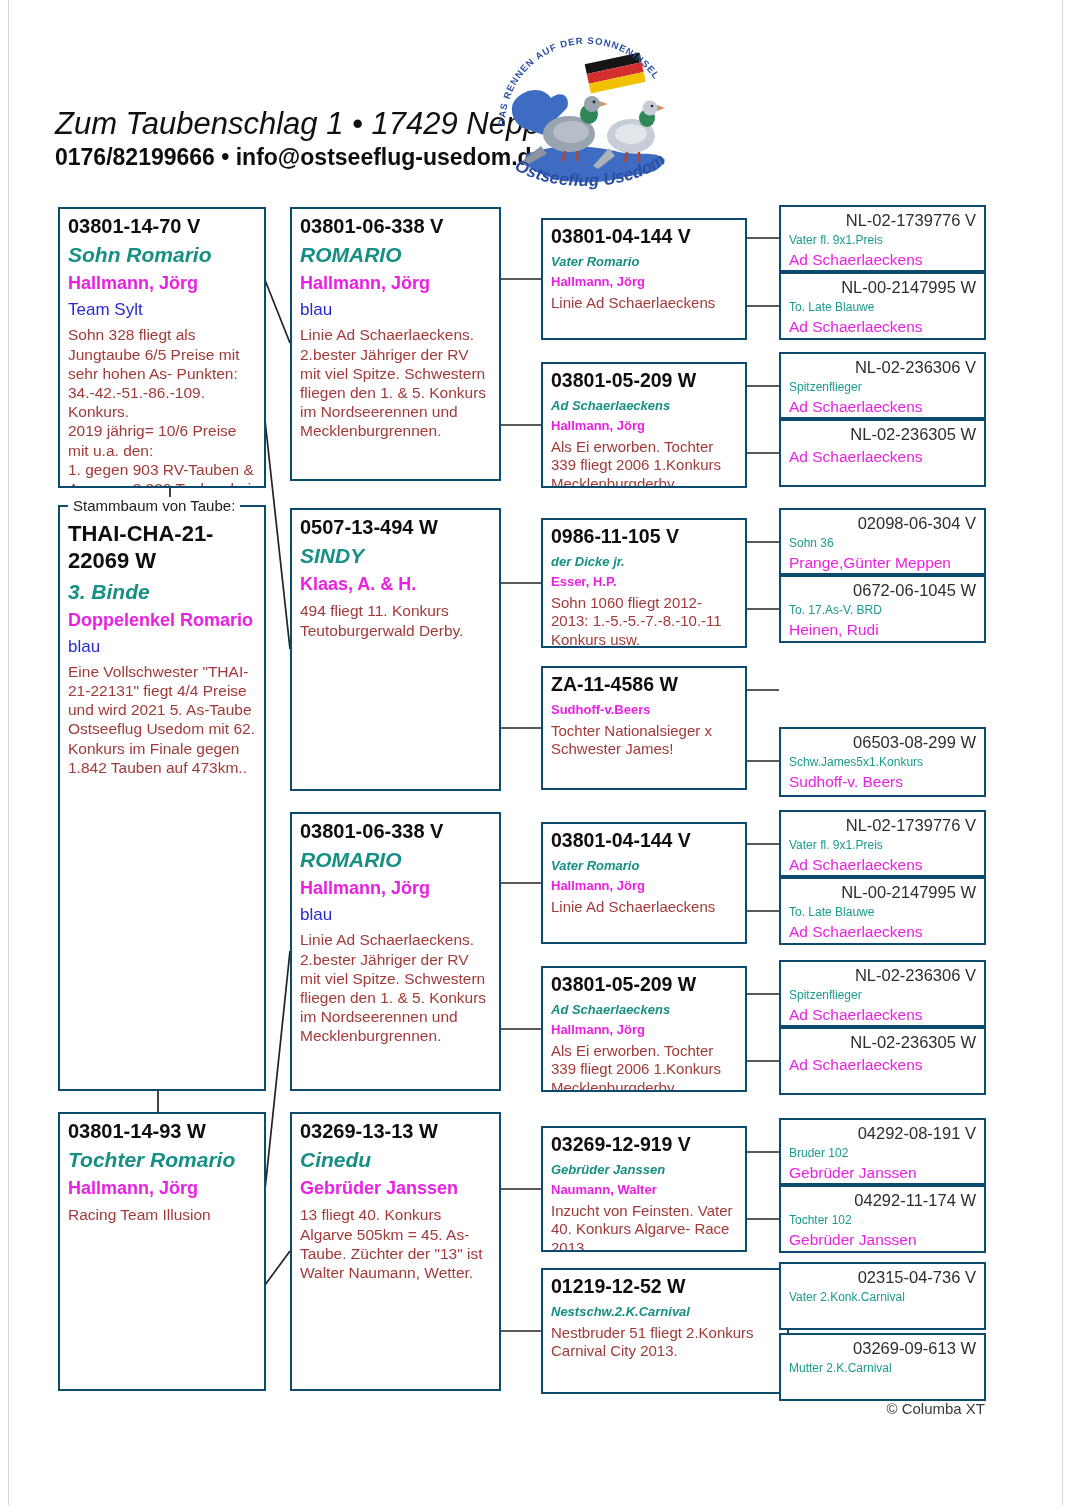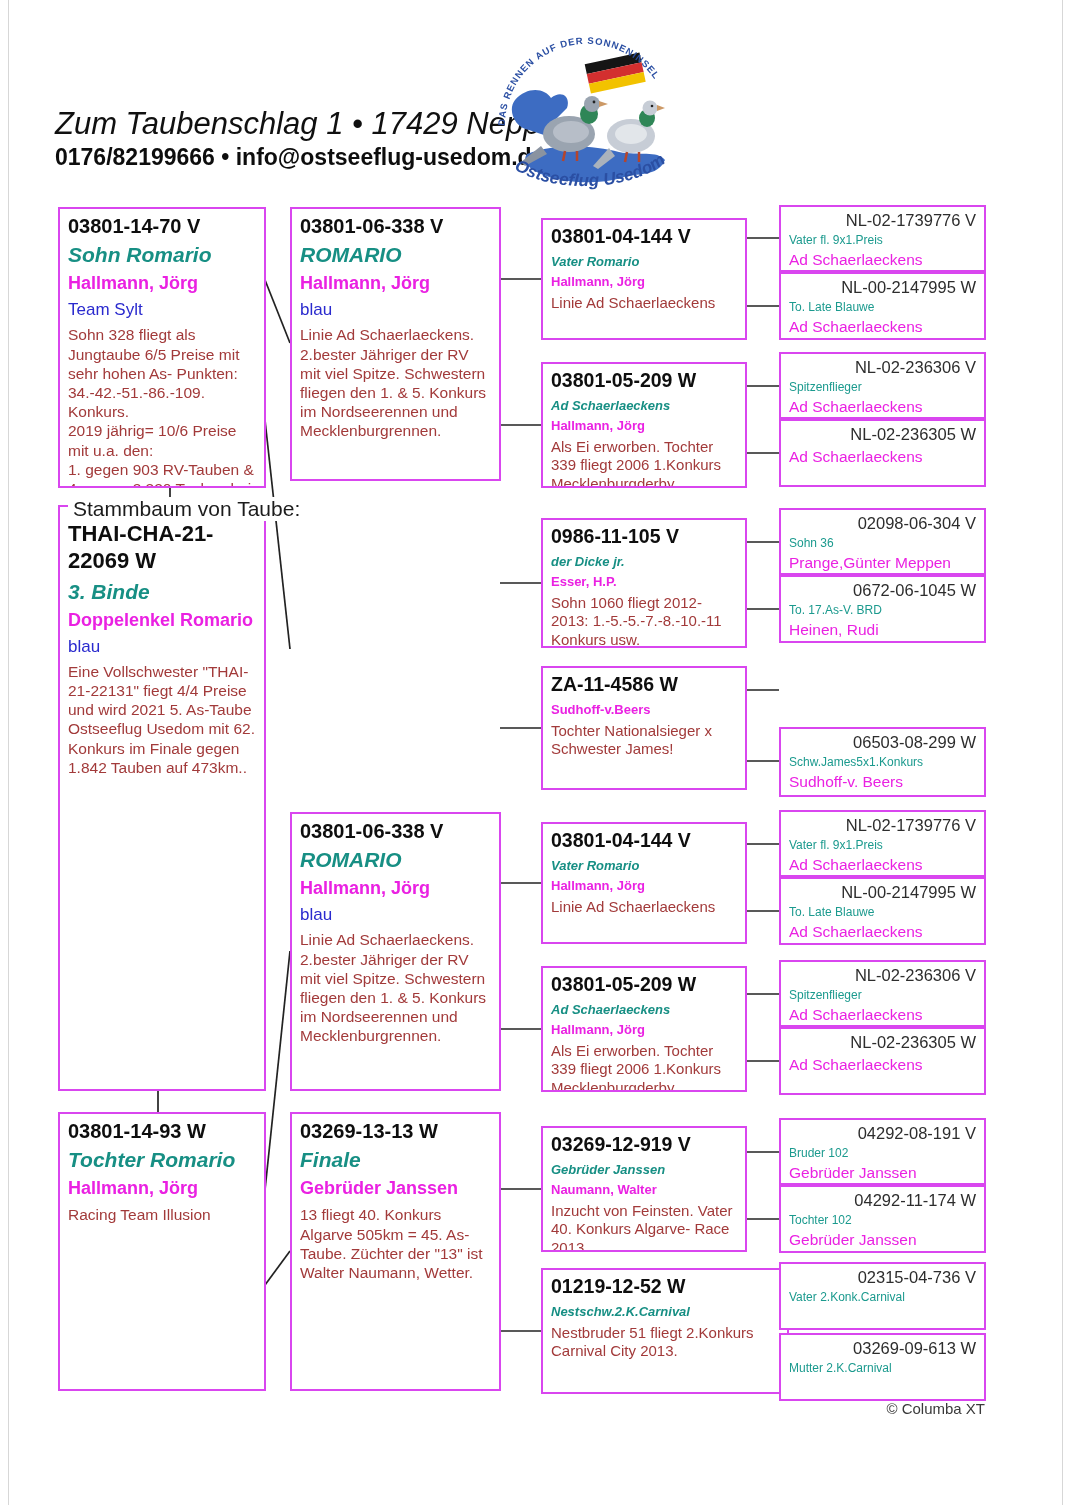--- a/index.html
+++ b/index.html
@@ -7,40 +7,40 @@
         font-family:"Liberation Sans",sans-serif;color:#111;}
   .edge{position:absolute;top:0;height:1505px;width:1px;background:#d7d7d7;}
 
   
   #title{position:absolute;left:55px;top:46px;font-family:"Liberation Serif",serif;
          font-weight:bold;font-size:46px;color:#0d0d0d;}
   #addr{position:absolute;left:55px;top:106px;font-style:italic;font-size:31px;color:#101010;}
   #contact{position:absolute;left:55px;top:144px;font-weight:bold;font-size:23px;color:#0d0d0d;}
 
   
-  .box{position:absolute;background:#fff;border:2px solid #d946ef;box-sizing:border-box;
+  .box{position:absolute;background:#fff;border:2px solid #0c4a6e;box-sizing:border-box;
        padding:5px 8px 4px 8px;overflow:hidden;}
   .lg{border-width:2.5px;}
   .box > div:empty{display:none;}
   .ring{font-size:20px;font-weight:bold;color:#0e0e0e;line-height:1.22;margin-bottom:5px;}
   .sub .ring{font-size:22px;}
   .t{font-size:21px;font-weight:bold;font-style:italic;color:#178f84;white-space:nowrap;margin-bottom:6px;}
   .m{font-size:18px;font-weight:bold;color:#ea21e2;white-space:nowrap;margin-bottom:6px;}
   .b{font-size:17px;color:#2a2ace;white-space:nowrap;margin-bottom:5px;}
   .r{font-size:15.5px;color:#a23a3a;line-height:1.24;white-space:pre-line;}
   .md .ring{font-size:19.5px;}
   .md .t,.md .m{font-size:13px;margin-bottom:5px;}
   .md .r{font-size:15px;}
   .sm{padding:3px 8px;}
   .sm .ring{font-size:16.5px;font-weight:normal;color:#2d2d2d;line-height:1.25;margin-bottom:2px;text-align:right;}
   .sm .t{font-size:12px;font-weight:normal;font-style:normal;line-height:1.25;color:#1b9a8e;margin-bottom:2px;}
   .sm .m{font-size:15.5px;font-weight:normal;line-height:1.25;color:#ea21e2;margin-bottom:0;}
 
   #legend{position:absolute;left:68px;top:497px;background:#fff;padding:0 5px;
-          font-size:21px;color:#1c1c1c;z-index:3;}
+          font-size:15px;color:#1c1c1c;z-index:3;}
   #connectors{position:absolute;left:0;top:0;z-index:1;}
   .box{z-index:2;}
   #credit{position:absolute;left:778px;top:1400px;width:207px;text-align:right;
           font-size:15px;color:#3a3a3a;}
   #logo{position:absolute;left:497px;top:34px;}
 </style>
 </head>
 <body>
 <div id="page">
 
@@ -155,30 +155,36 @@
 <div class="r">Racing Team Illusion</div>
 </div>
 
 <div class="box lg" style="left:290px;top:207px;width:211px;height:274px">
 <div class="ring">03801-06-338 V</div>
 <div class="t">ROMARIO</div>
 <div class="m">Hallmann, Jörg</div>
 <div class="b">blau</div>
 <div class="r">Linie Ad Schaerlaeckens. 2.bester Jähriger der RV mit viel Spitze. Schwestern fliegen den 1. &amp; 5. Konkurs im Nordseerennen und Mecklenburgrennen.</div>
 </div>
+<div class="box lg" style="left:290px;top:508px;width:211px;height:283px">
+<div class="ring">0507-13-494 W</div>
+<div class="t">SINDY</div>
+<div class="m">Klaas, A. &amp; H.</div>
+<div class="r">494 fliegt 11. Konkurs Teutoburgerwald Derby.</div>
+</div>
 <div class="box lg" style="left:290px;top:812px;width:211px;height:279px">
 <div class="ring">03801-06-338 V</div>
 <div class="t">ROMARIO</div>
 <div class="m">Hallmann, Jörg</div>
 <div class="b">blau</div>
 <div class="r">Linie Ad Schaerlaeckens. 2.bester Jähriger der RV mit viel Spitze. Schwestern fliegen den 1. &amp; 5. Konkurs im Nordseerennen und Mecklenburgrennen.</div>
 </div>
 <div class="box lg" style="left:290px;top:1112px;width:211px;height:279px">
 <div class="ring">03269-13-13 W</div>
-<div class="t">Finale</div>
+<div class="t">Cinedu</div>
 <div class="m">Gebrüder Janssen</div>
 <div class="r">13 fliegt 40. Konkurs Algarve 505km = 45. As-Taube. Züchter der "13" ist Walter Naumann, Wetter.</div>
 </div>
 
 <div class="box md" style="left:541px;top:218px;width:206px;height:122px">
 <div class="ring">03801-04-144 V</div>
 <div class="t">Vater Romario</div>
 <div class="m">Hallmann, Jörg</div>
 <div class="r">Linie Ad Schaerlaeckens</div>
 </div>

